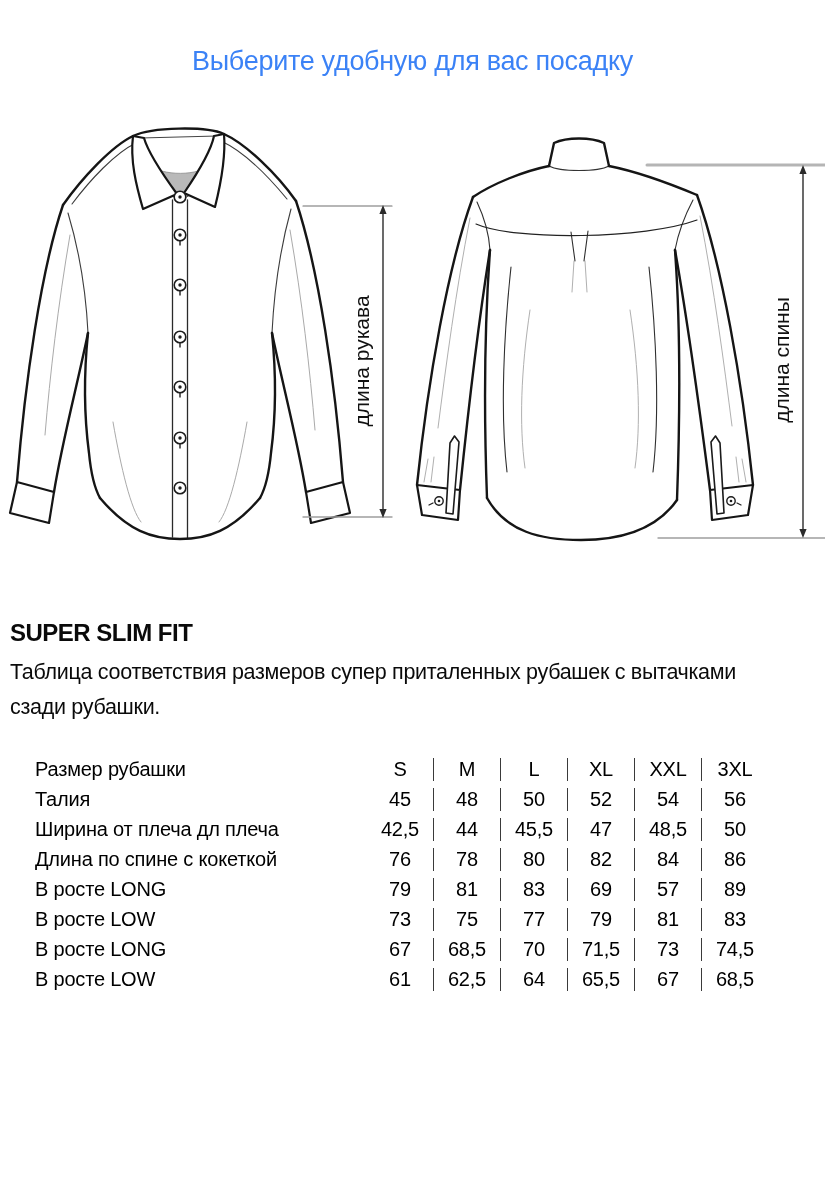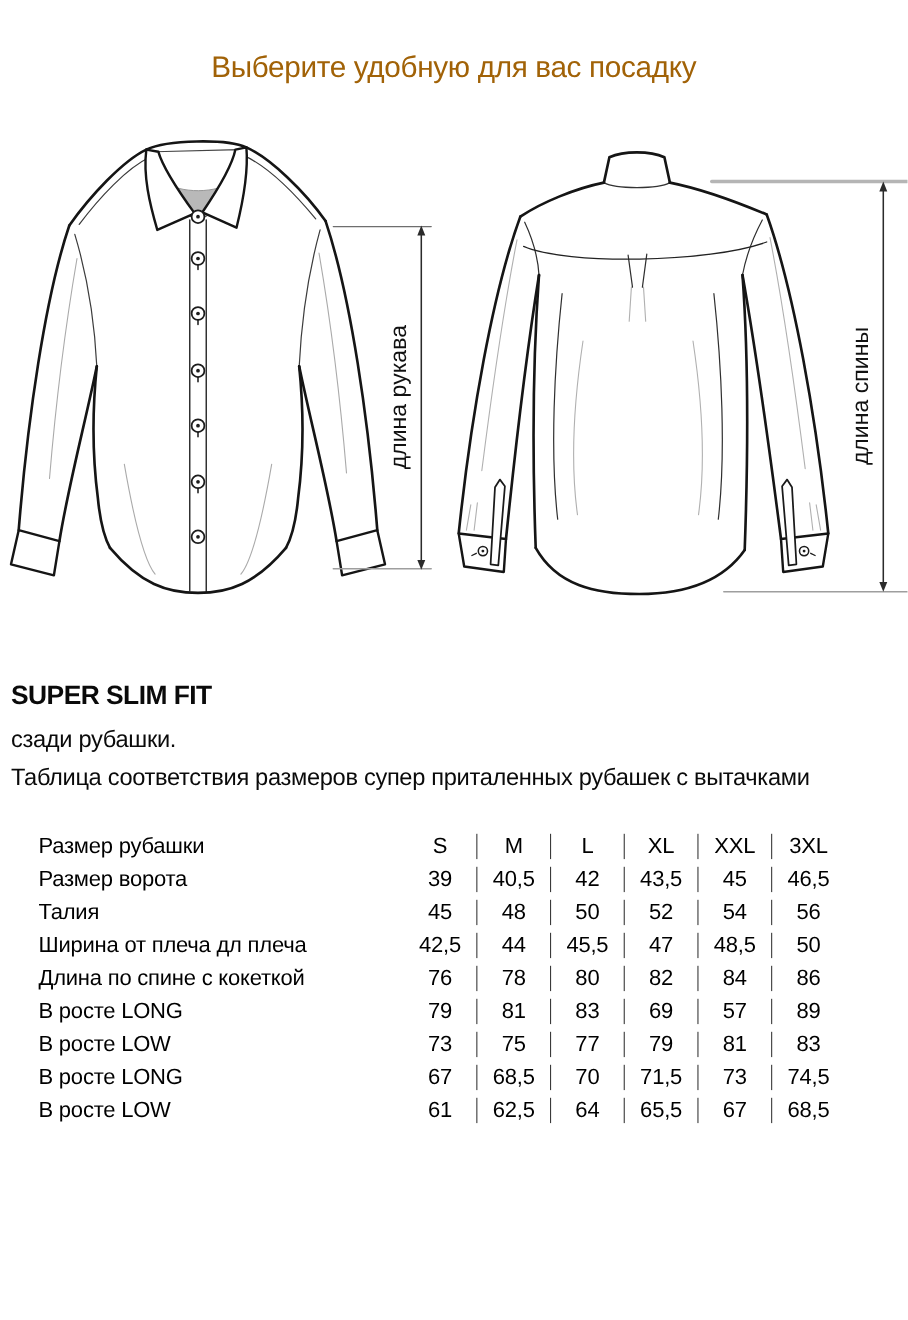--- a/index.html
+++ b/index.html
@@ -2,21 +2,21 @@
 <html><head>
 <meta charset="utf-8">
 <style>
   html,body{margin:0;padding:0;}
   body{
     width:825px;height:1200px;position:relative;background:#ffffff;
     font-family:"Liberation Sans", sans-serif;color:#000;overflow:hidden;
   }
   .page-title{
     position:absolute;top:46px;left:0;right:0;text-align:center;
-    font-size:27px;color:#a16207;letter-spacing:-0.3px;
+    font-size:27px;color:#3b82f6;letter-spacing:-0.3px;
   }
   .figure-svg{position:absolute;top:120px;left:0;}
   .fit-heading{
     position:absolute;top:619px;left:10px;font-size:24px;font-weight:bold;
     color:#0a0a0a;letter-spacing:-0.5px;text-align:center;
   }
   .fit-description{
     position:absolute;top:655px;left:10px;width:800px;
     font-size:21.5px;line-height:35px;color:#0a0a0a;letter-spacing:-0.3px;
   }
@@ -185,45 +185,36 @@
       <polygon points="803,45 799.4,54 806.6,54" fill="#2b2b2b" stroke="none"></polygon>
       <polygon points="803,418 799.4,409 806.6,409" fill="#2b2b2b" stroke="none"></polygon>
       <text transform="translate(789,240) rotate(-90)" text-anchor="middle" font-size="21" fill="#111111" stroke="none">длина спины</text>
     </g>
   </g>
 </svg>
 
 <div class="fit-heading">SUPER SLIM FIT</div>
 
 <div class="fit-description">
+  <div>Таблица соответствия размеров супер приталенных рубашек с вытачками</div>
   <div>сзади рубашки.</div>
-  <div>Таблица соответствия размеров супер приталенных рубашек с вытачками</div>
 </div>
 
 <table class="size-table">
   <tbody>
       <tr>
         <th>Размер рубашки</th>
         <td>S</td>
         <td>M</td>
         <td>L</td>
         <td>XL</td>
         <td>XXL</td>
         <td>3XL</td>
       </tr>
       <tr>
-        <th>Размер ворота</th>
-        <td>39</td>
-        <td>40,5</td>
-        <td>42</td>
-        <td>43,5</td>
-        <td>45</td>
-        <td>46,5</td>
-      </tr>
-      <tr>
         <th>Талия</th>
         <td>45</td>
         <td>48</td>
         <td>50</td>
         <td>52</td>
         <td>54</td>
         <td>56</td>
       </tr>
       <tr>
         <th>Ширина от плеча дл плеча</th>

